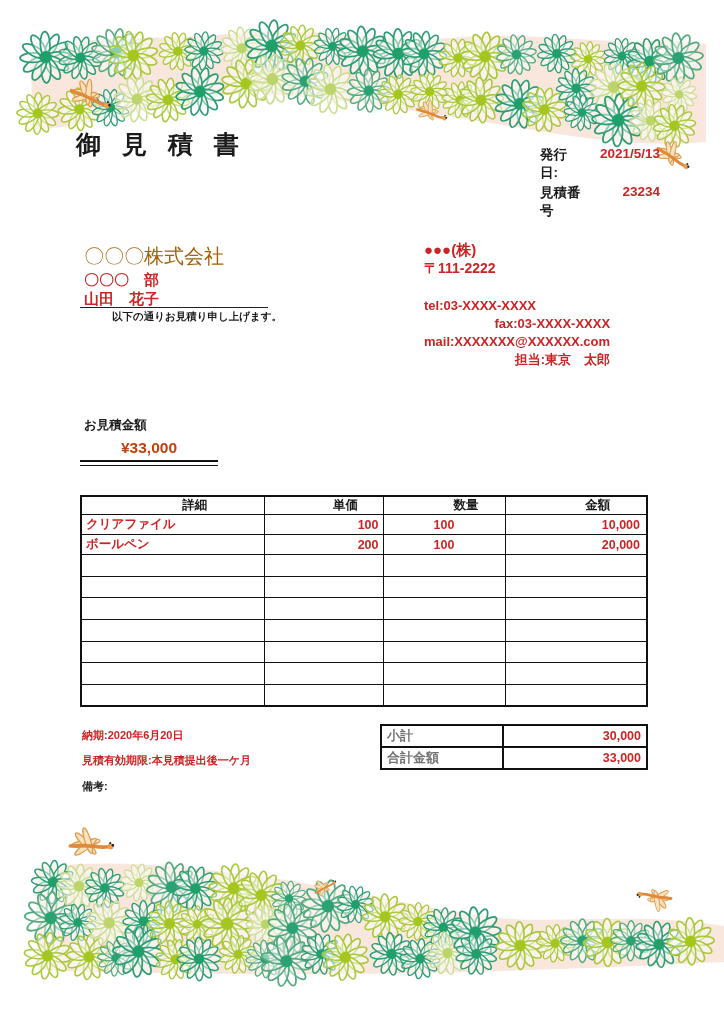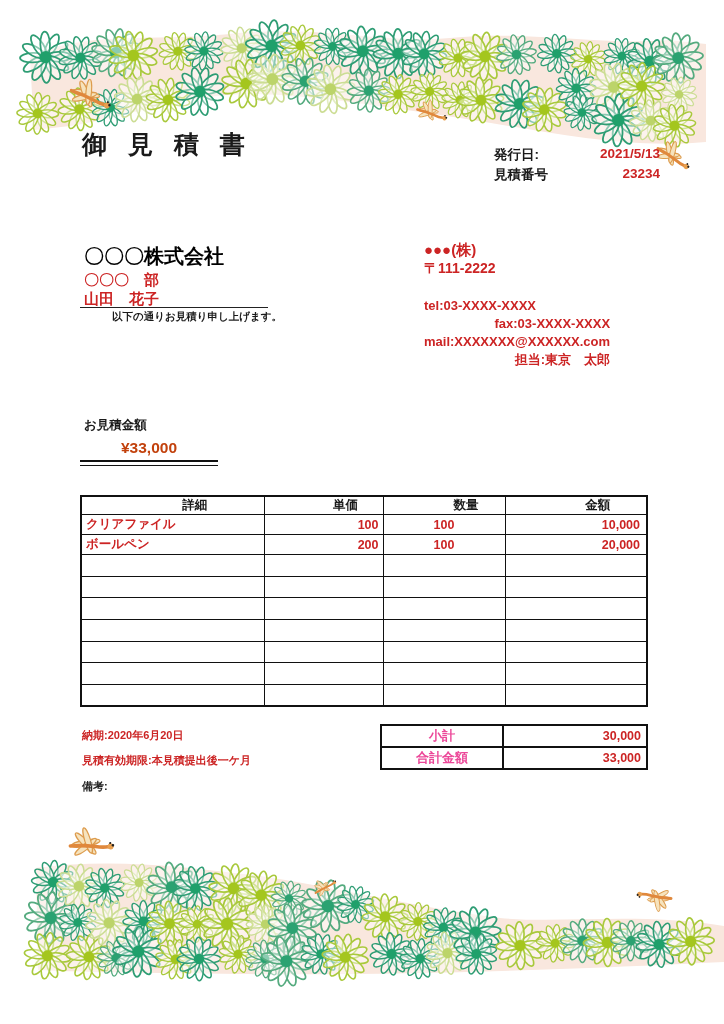--- a/index.html
+++ b/index.html
@@ -17,29 +17,29 @@
   .petal{fill:#ffffff;fill-opacity:.45;stroke:var(--p,#2e9d74);stroke-width:1.1px;}
   .fl-center{fill:var(--c,#21a06b);}
   .fl-teal{--p:#2e9d74;--c:#1fa06b;}
   .fl-green{--p:#55ab7f;--c:#2ba271;}
   .fl-lime{--p:#a9c93c;--c:#a4c61e;}
   .fl-pale{--p:#ccdd94;--c:#bcd46a;}
   .wing{fill:#f6e3bd;stroke:#dd9c4e;stroke-width:1px;}
   .dfbody{fill:none;stroke:#e0883c;stroke-width:3px;stroke-linecap:round;}
 
   
-  .doc-title{left:76px;top:128px;font-size:25px;font-weight:bold;letter-spacing:7px;color:#1a1a1a;margin-left:6px;}
+  .doc-title{left:76px;top:128px;font-size:25px;font-weight:bold;letter-spacing:7px;color:#1a1a1a;}
 
   
   .date-block{left:494px;top:146px;display:grid;grid-template-columns:88px 78px;row-gap:2px;font-size:13.5px;font-weight:bold;}
-  .date-label{color:#1a1a1a;}
+  .date-label{color:#1a1a1a;margin-left:46px;}
   .date-value{color:#cc2424;text-align:right;}
 
   
-  .client-company{left:84px;top:243px;font-size:20px;font-weight:bold;color:#000000;}
+  .client-company{left:84px;top:243px;font-size:20px;font-weight:normal;color:#a16207;}
   .client-dept{left:84px;top:271px;font-size:15px;font-weight:bold;color:#cc2424;}
   .client-person{left:84px;top:290px;font-size:15px;font-weight:bold;color:#cc2424;}
   .client-line{left:80px;top:307px;width:188px;border-bottom:1.5px solid #222;}
   .client-greeting{left:112px;top:310px;font-size:10.5px;font-weight:bold;color:#1a1a1a;}
 
   
   .issuer{left:424px;top:240px;color:#cc2424;font-weight:bold;}
   .issuer-company{font-size:15px;line-height:19px;}
   .issuer-postal{font-size:14px;line-height:19px;}
   .issuer-tel{margin-top:19px;font-size:13px;line-height:18px;}
@@ -64,21 +64,21 @@
 
   
   .note{font-size:11px;font-weight:bold;color:#cc2424;}
   .note-delivery{left:82px;top:728px;}
   .note-validity{left:82px;top:753px;}
   .note-remarks{left:82px;top:779px;color:#222;}
 
   
   .totals-table{left:380px;top:724px;width:266px;border-collapse:collapse;table-layout:fixed;border:2px solid #111;}
   .totals-table td{border:2px solid #111;height:20px;padding:0 5px;}
-  .t-label{font-size:13px;font-weight:bold;color:#ec4899;text-align:center;}
+  .t-label{font-size:13px;font-weight:bold;color:#737373;text-align:left;}
   .t-value{font-size:12.5px;font-weight:bold;color:#cc2424;text-align:right;}
 </style>
 </head>
 <body>
 
 <svg id="band-top" class="band-svg" viewBox="0 0 724 220">
   <defs>
     <g id="daisy">
       <ellipse class="petal" cx="0" cy="-8" rx="3" ry="8"></ellipse>
       <ellipse class="petal" cx="0" cy="-8" rx="3" ry="8" transform="rotate(30)"></ellipse>

